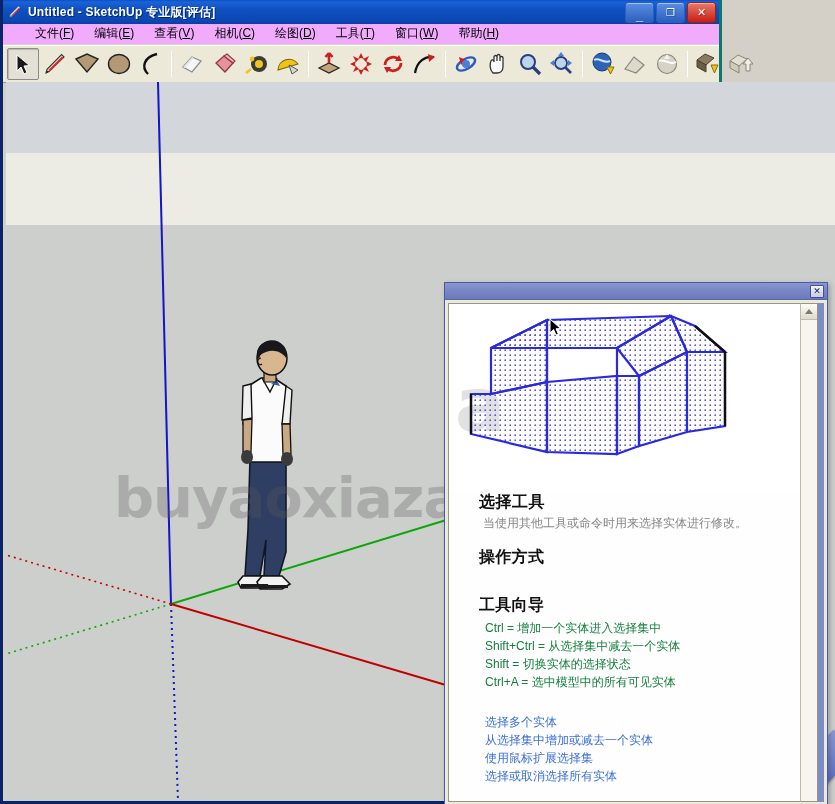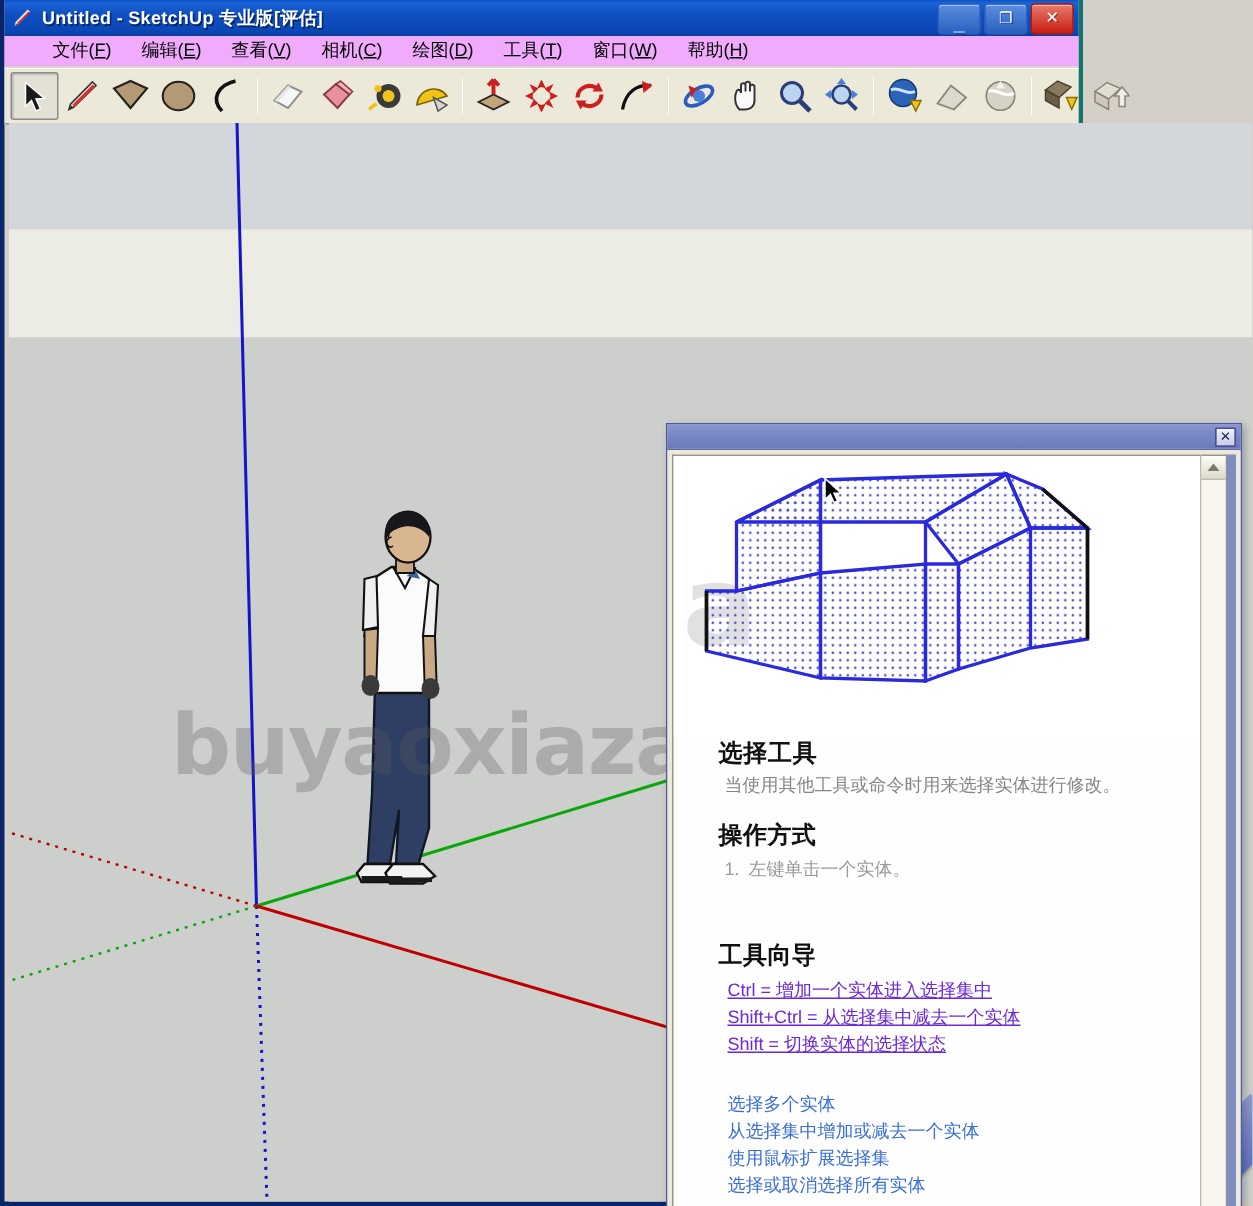--- a/index.html
+++ b/index.html
@@ -155,21 +155,21 @@
     letter-spacing:-2px;
   }
   .content-pad{padding:0 16px 6px 30px;}
   .doc-h1{font-size:16px;font-weight:bold;color:#111;margin:0 0 2px 0;letter-spacing:.5px;}
   .doc-sub{font-size:12px;color:#868686;margin:0 0 14px 4px;line-height:1.35;}
   .doc-h2{font-size:16px;font-weight:bold;color:#111;margin:16px 0 3px 0;letter-spacing:.3px;}
   .doc-ol{margin:0 0 14px 0;padding:0;list-style:none;}
   .doc-ol li{font-size:12px;color:#9b9b9b;line-height:1.45;padding-left:4px;}
   .doc-ol li .num{display:inline-block;width:16px;color:#9b9b9b;}
   .doc-ul{margin:0 0 14px 0;padding:0;list-style:none;}
-  .doc-ul li{font-size:12px;color:#6d28d9;line-height:1.5;padding-left:6px;text-decoration:underline;}
+  .doc-ul li{font-size:12px;color:#15803d;line-height:1.5;padding-left:6px;}
   .doc-links{margin:0;padding:0;list-style:none;}
   .doc-links li{padding-left:6px;}
   .doc-links a{font-size:12px;color:#3a6fd8;line-height:1.5;text-decoration:none;display:block;}
   .sec-gap{height:8px;}
   
   .mini-cursor{position:absolute;left:100px;top:14px;}
 </style>
 </head>
 <body>
 
@@ -467,29 +467,27 @@
               <path d="M1 1 L1 15 L4.6 11.6 L7 17 L9.4 16 L7 10.8 L11.6 10.6 Z" fill="#000" stroke="#fff" stroke-width="1"></path>
             </svg>
           </span>
         </div>
 
         <div class="content-pad">
           <div class="doc-h1">选择工具</div>
           <div class="doc-sub">当使用其他工具或命令时用来选择实体进行修改。</div>
           <div id="doc-sections">
               <div class="doc-h2">操作方式</div>
-              <ul class="doc-ol">
-                <li><span class="num">1.</span>左键单击一个实体。</li>
-              </ul>
               <div class="sec-gap"></div>
               <div class="doc-h2">工具向导</div>
               <ul class="doc-ul">
                 <li>Ctrl = 增加一个实体进入选择集中</li>
                 <li>Shift+Ctrl = 从选择集中减去一个实体</li>
                 <li>Shift = 切换实体的选择状态</li>
+                <li>Ctrl+A = 选中模型中的所有可见实体</li>
               </ul>
               <div class="sec-gap"></div>
               <ul class="doc-links">
                 <li>
                   <a href="#">选择多个实体</a>
                 </li>
                 <li>
                   <a href="#">从选择集中增加或减去一个实体</a>
                 </li>
                 <li>

